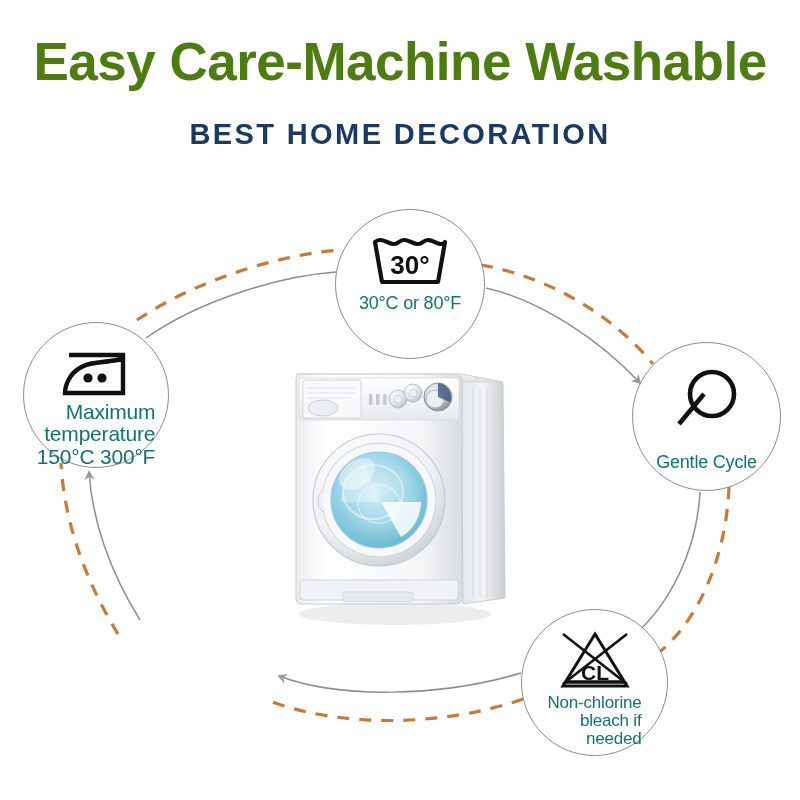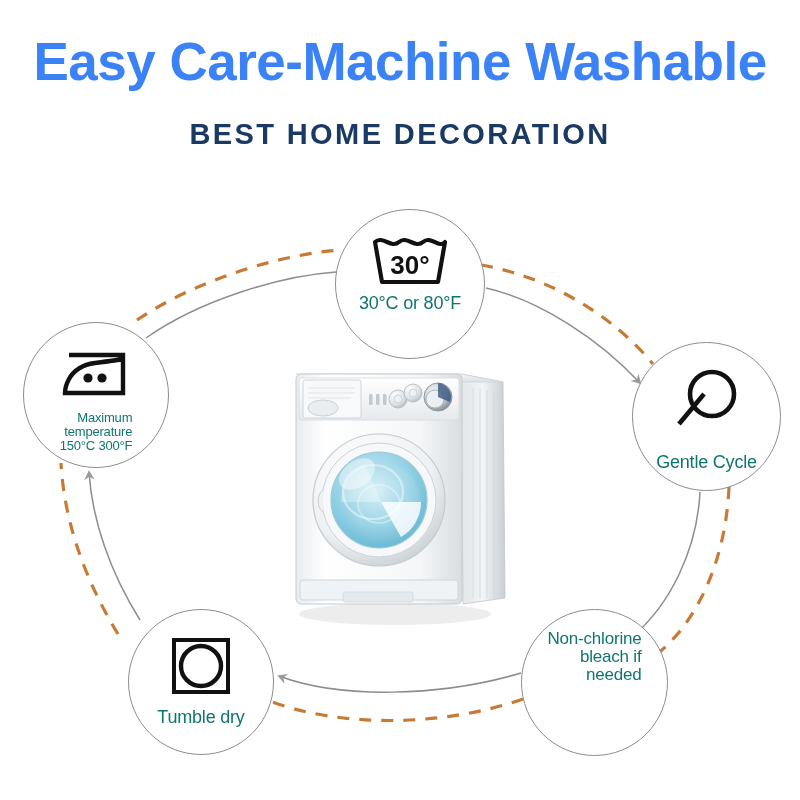--- a/index.html
+++ b/index.html
@@ -20,21 +20,21 @@
     overflow: hidden;
   }
 
   
   .title {
     position: absolute;
     left: 0;
     top: 34px;
     width: 800px;
     text-align: center;
-    color: #3b82f6;
+    color: #4d7c0f;
     font-size: 53px;
     font-weight: bold;
     letter-spacing: -0.5px;
     line-height: 1.05;
     white-space: nowrap;
     font-family: "Liberation Sans", sans-serif;
   }
   .subtitle {
     position: absolute;
     left: 0;
@@ -93,21 +93,21 @@
   #node-gentle { left: 632px; top: 342px; width: 149px; height: 149px; padding-top: 24px; }
   #node-gentle .caption { margin-top: 20px; font-size: 18px; }
 
   #node-bleach { left: 521px; top: 609px; width: 147px; height: 147px; padding-top: 18px; }
   #node-bleach .caption { margin-top: 2px; font-size: 17px; }
 
   #node-tumble { left: 128px; top: 609px; width: 146px; height: 146px; padding-top: 26px; }
   #node-tumble .caption { margin-top: 12px; font-size: 18px; }
 
   #node-iron   { left: 23px; top: 322px; width: 146px; height: 146px; padding-top: 24px; }
-  #node-iron .caption { margin-top: 12px; font-size: 13px; }
+  #node-iron .caption { margin-top: 2px; font-size: 21px; }
 
   
   #washer {
     position: absolute;
     left: 283px;
     top: 352px;
     width: 235px;
     height: 275px;
     z-index: 3;
   }
@@ -276,34 +276,34 @@
     <span class="glyph">
       <svg width="70" height="66" viewBox="0 0 70 66">
         <circle cx="40" cy="27" r="22" fill="none" stroke="#111111" stroke-width="4.6"></circle>
         <line x1="7" y1="57" x2="32" y2="27" stroke="#111111" stroke-width="4.6" stroke-linecap="butt"></line>
       </svg>
     </span>
     <span class="caption">Gentle Cycle</span>
   </div>
 
   <div class="node" id="node-bleach">
+    <span class="glyph">
+      <svg width="88" height="64" viewBox="0 0 88 64">
+        <path d="M44,6 L76,58 L12,58 Z" fill="none" stroke="#111111" stroke-width="3"></path>
+        <line x1="14" y1="54" x2="74" y2="54" stroke="#111111" stroke-width="3.4"></line>
+        <text x="44" y="52" text-anchor="middle" font-family="Liberation Sans, sans-serif" font-size="21" font-weight="bold" fill="#111111">CL</text>
+        <line x1="12" y1="6" x2="76" y2="56" stroke="#111111" stroke-width="2.6"></line>
+        <line x1="76" y1="6" x2="12" y2="56" stroke="#111111" stroke-width="2.6"></line>
+      </svg>
+    </span>
     <span class="caption">Non-chlorine
 bleach if
 needed</span>
   </div>
 
-  <div class="node" id="node-tumble">
-    <span class="glyph">
-      <svg width="64" height="60" viewBox="0 0 64 60">
-        <rect x="5" y="4" width="54" height="52" fill="none" stroke="#111111" stroke-width="4"></rect>
-        <circle cx="32" cy="30" r="20" fill="none" stroke="#111111" stroke-width="4.4"></circle>
-      </svg>
-    </span>
-    <span class="caption">Tumble dry</span>
-  </div>
 
   <div class="node" id="node-iron">
     <span class="glyph">
       <svg width="82" height="52" viewBox="0 0 82 52">
         <path d="M14,8 L68,8 L68,46 L10,46 C10,46 10,20 40,16 C56,14 64,13 68,12" fill="none" stroke="#111111" stroke-width="4.4" stroke-linejoin="miter"></path>
         <circle cx="33" cy="31" r="4.6" fill="#111111"></circle>
         <circle cx="47" cy="31" r="4.6" fill="#111111"></circle>
       </svg>
     </span>
     <span class="caption">Maximum

